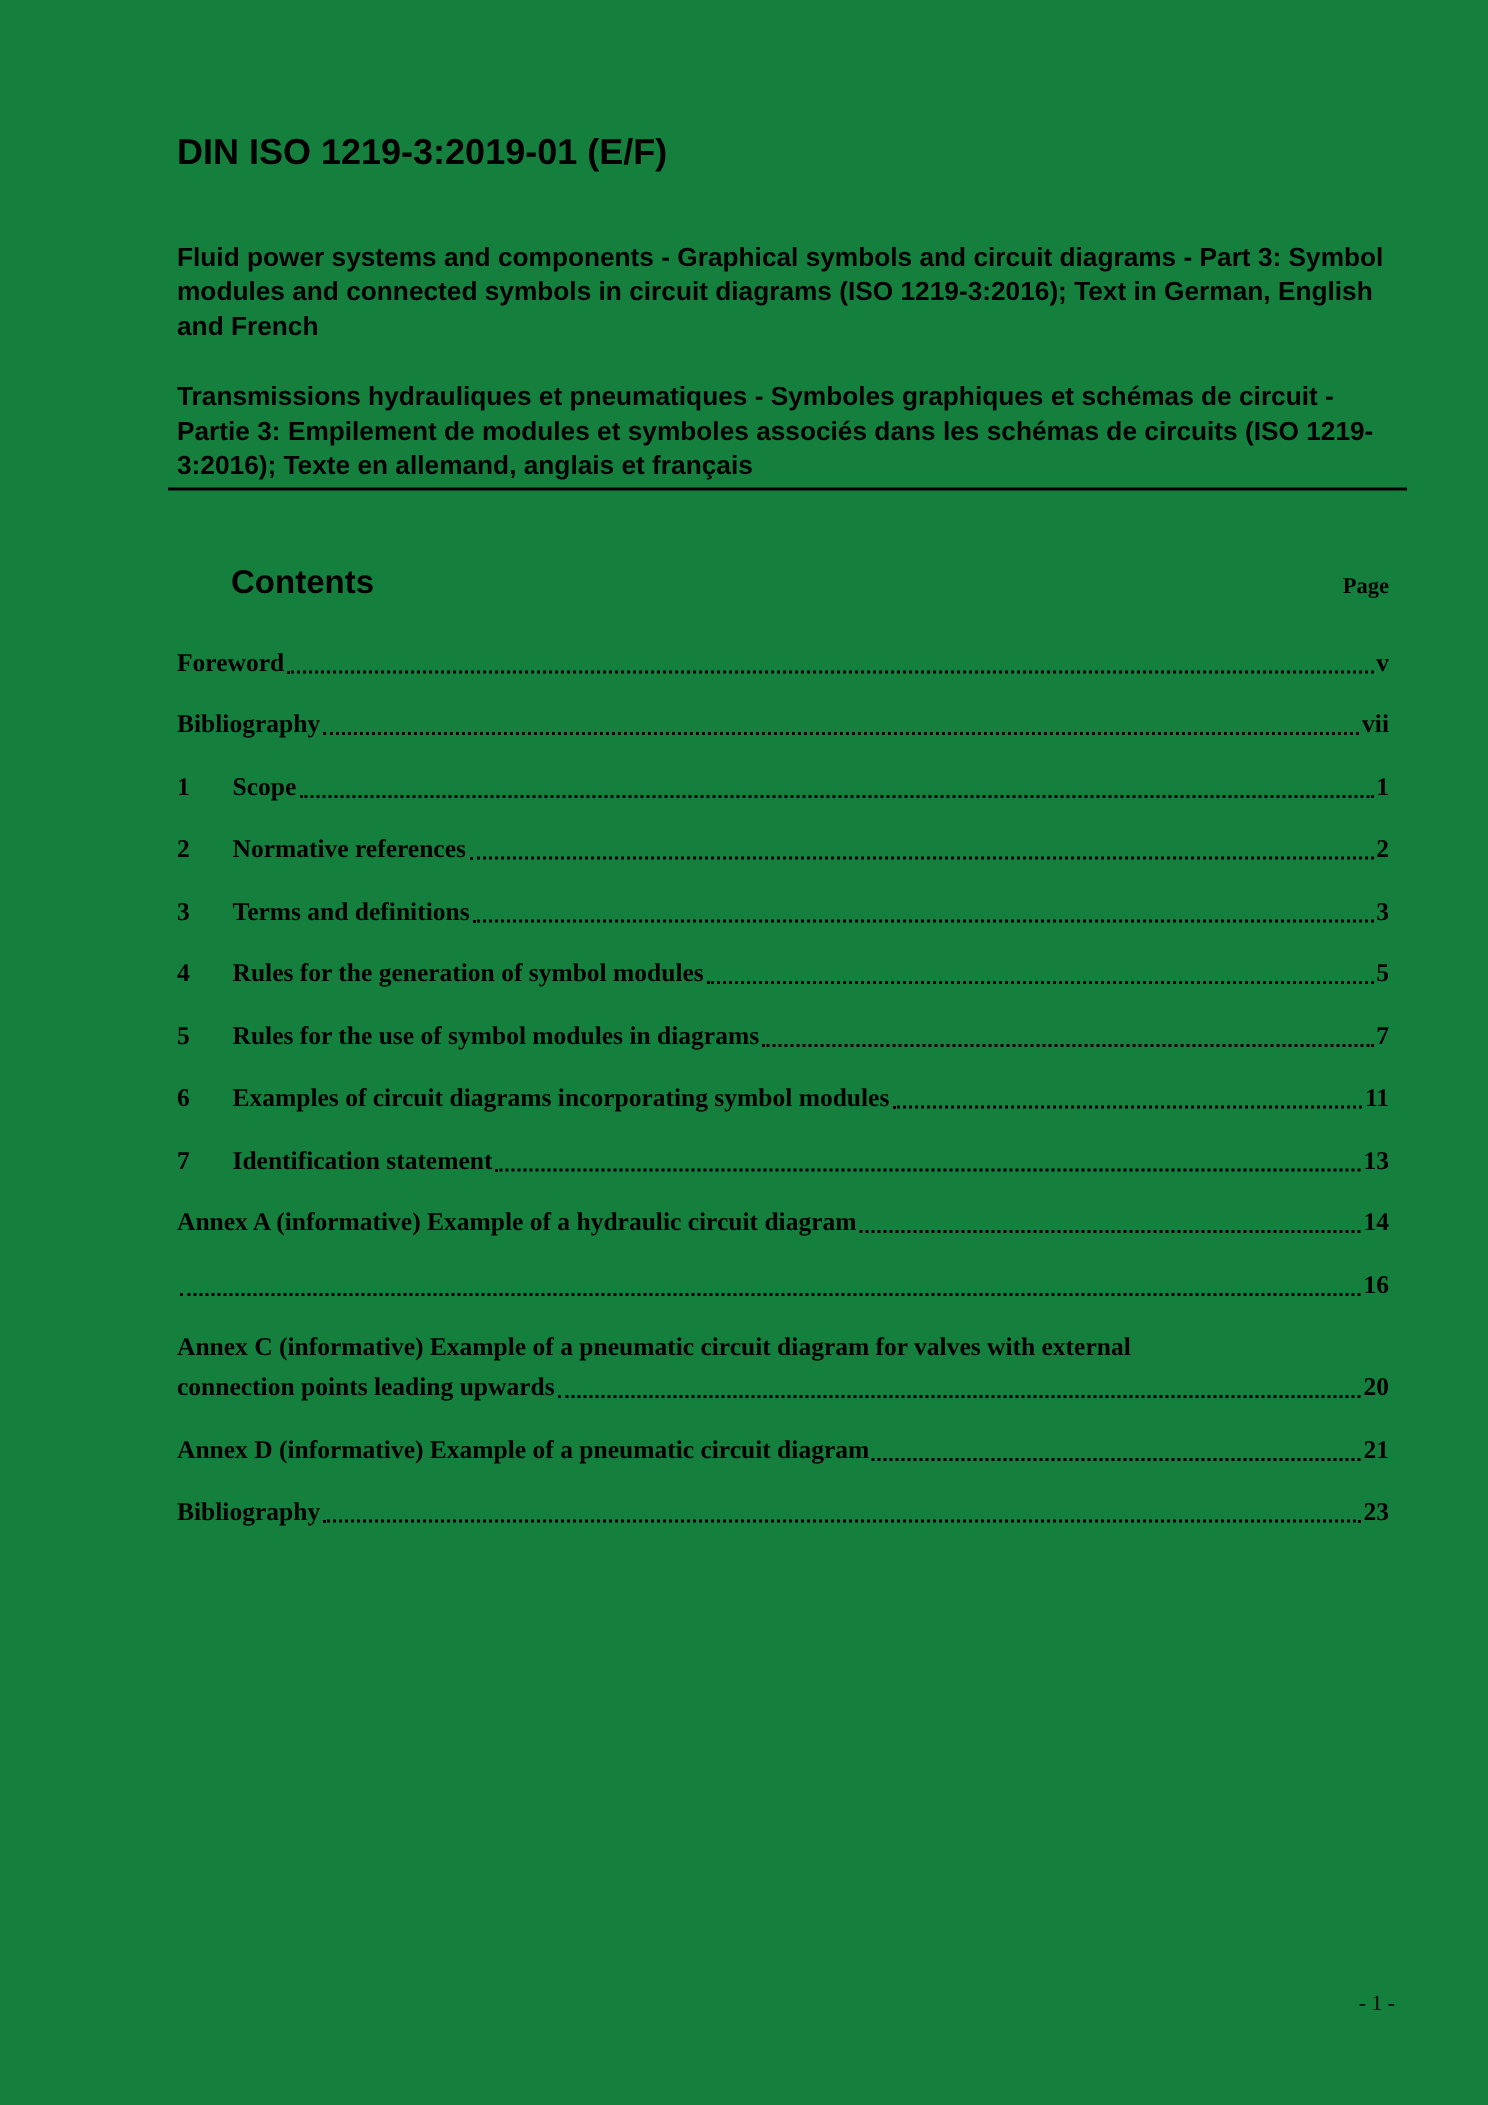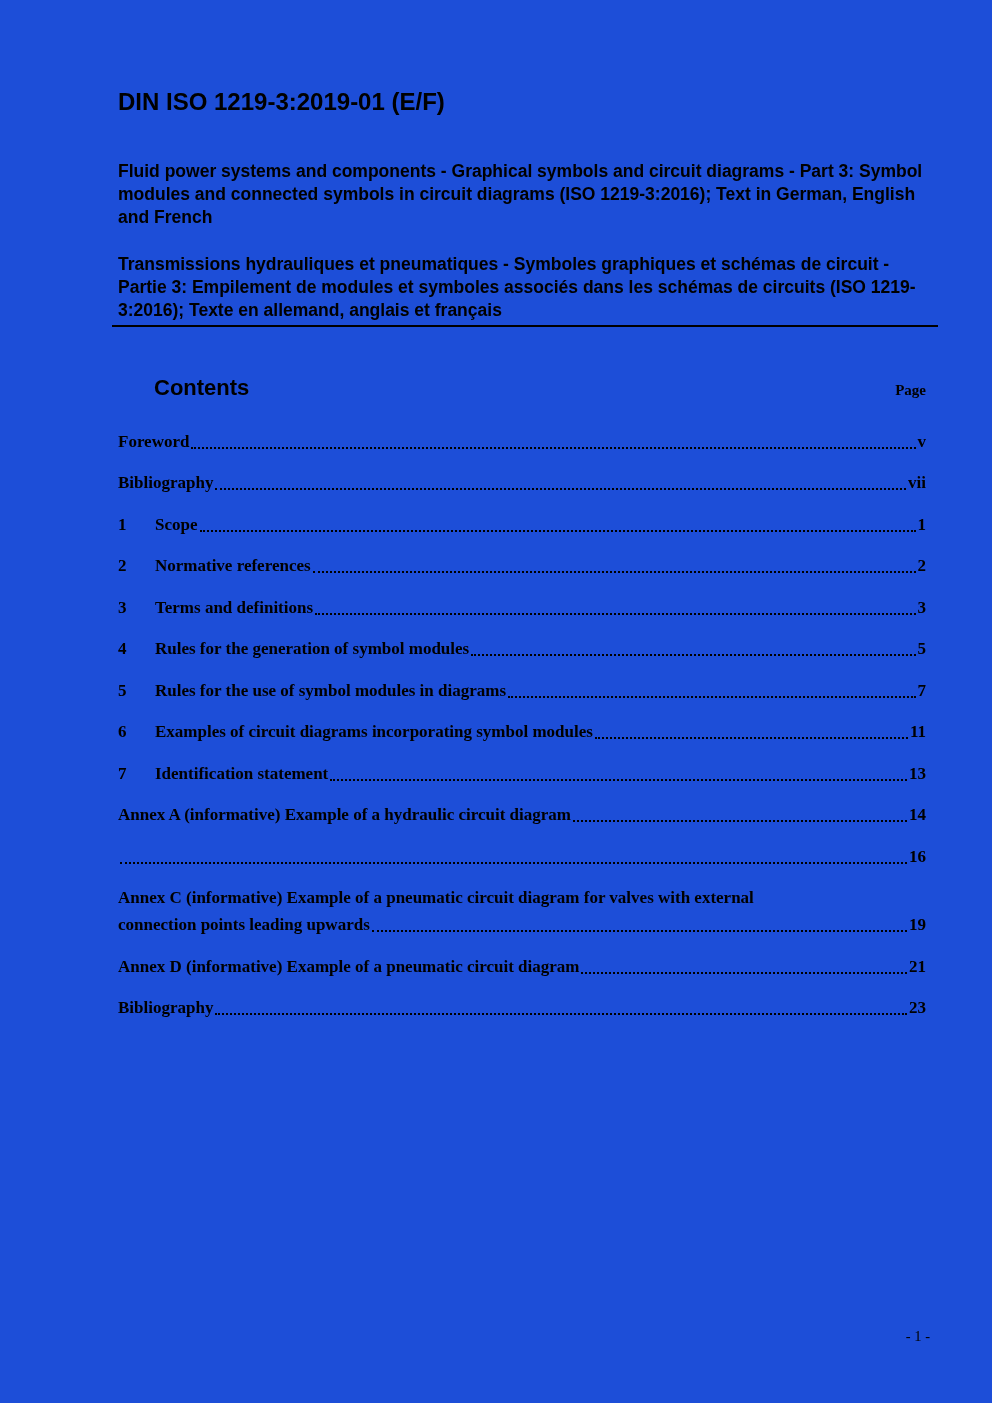--- a/index.html
+++ b/index.html
@@ -1,20 +1,20 @@
 <!DOCTYPE html>
 <html><head>
 <meta charset="utf-8">
 <style>
   html,body{margin:0;padding:0;background:#ffffff;}
   .page{
     position:relative;
     width:992px;
     height:1403px;
-    background:#1d4ed8;
+    background:#15803d;
     color:#000;
     box-sizing:border-box;
     padding:88px 66px 0 118px;
     font-family:"Liberation Serif", serif;
     overflow:hidden;
   }
   .doc-title{
     font-family:"Liberation Sans", sans-serif;
     font-weight:bold;
     font-size:24px;
@@ -172,21 +172,21 @@
     <div class="toc-row">
       <span class="leader"></span>
       <span class="pg">16</span>
     </div>
 
     <div class="toc-row multiline">
       <div class="line1">Annex C (informative) Example of a pneumatic circuit diagram for valves with external</div>
       <div class="line2">
         <span class="lbl">connection points leading upwards</span>
         <span class="leader"></span>
-        <span class="pg">19</span>
+        <span class="pg">20</span>
       </div>
     </div>
 
     <div class="toc-row">
       <span class="lbl">Annex D (informative) Example of a pneumatic circuit diagram</span>
       <span class="leader"></span>
       <span class="pg">21</span>
     </div>
 
     <div class="toc-row">

